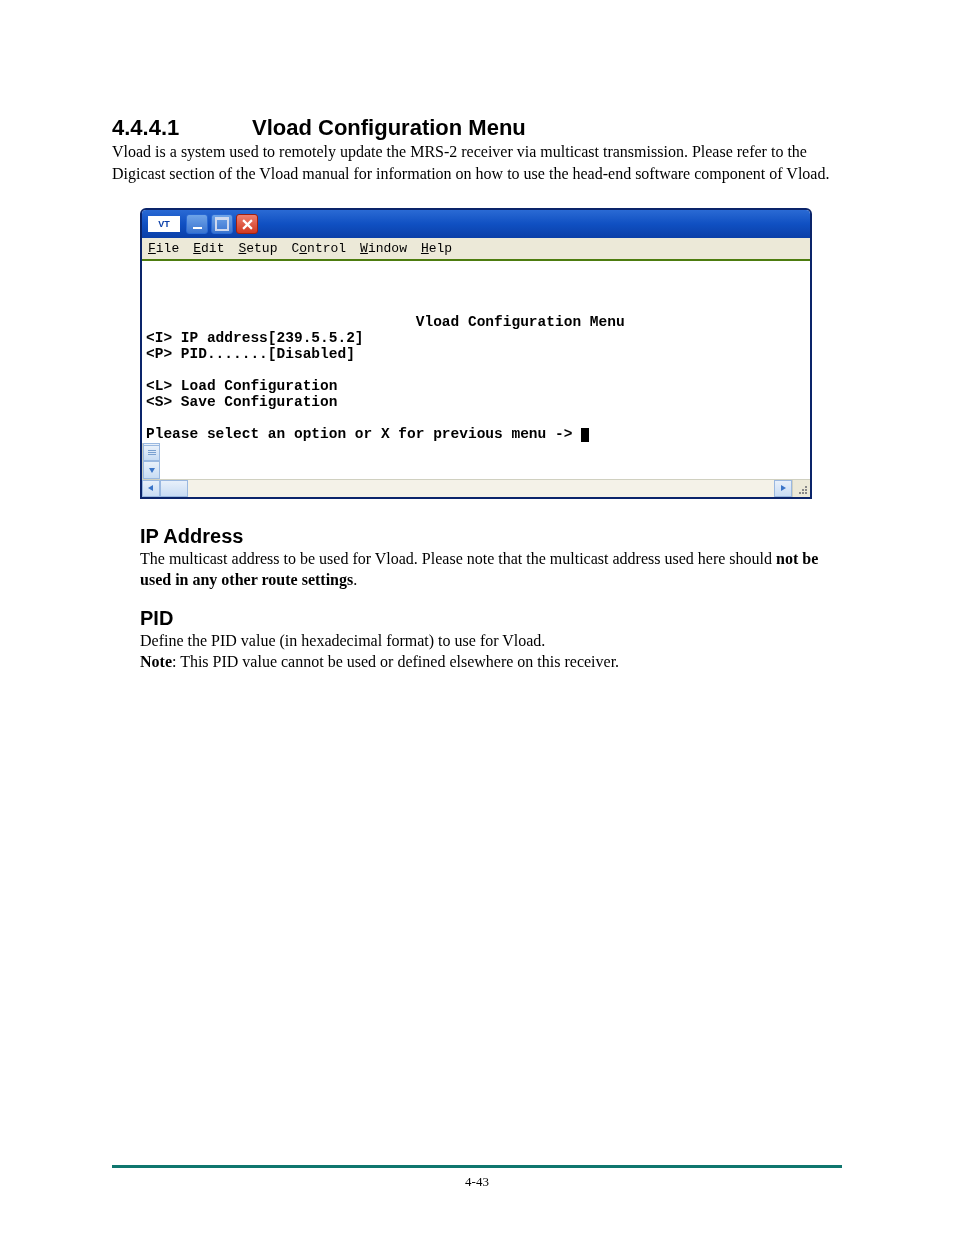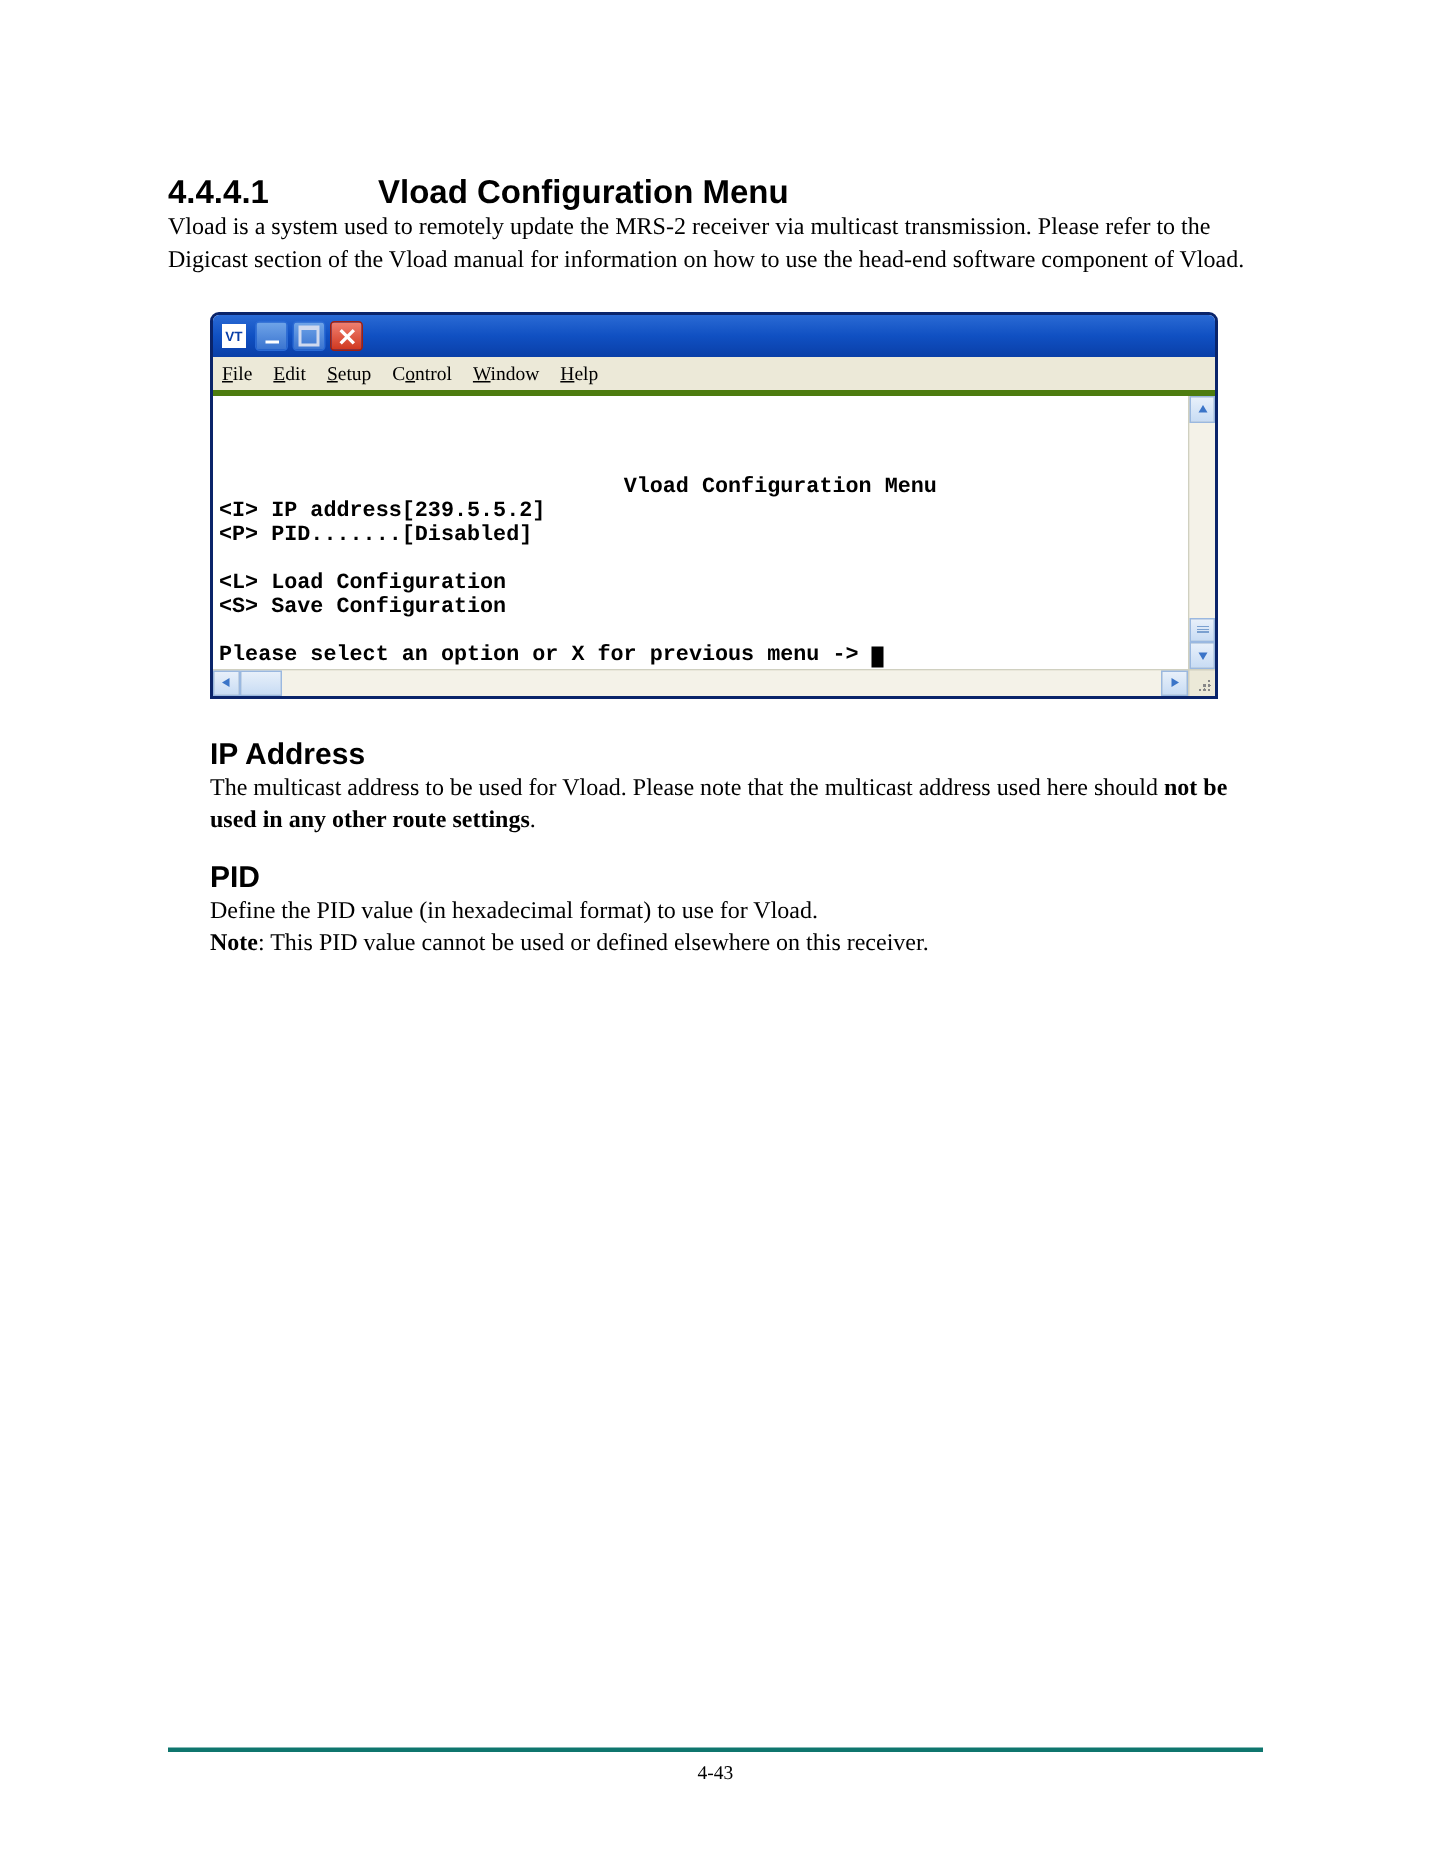--- a/index.html
+++ b/index.html
@@ -53,21 +53,21 @@
       color: #fff;
       display: flex;
       align-items: center;
       padding: 3px 4px 3px 6px;
       height: 28px;
       font-family: "Trebuchet MS", Arial, sans-serif;
       font-weight: bold;
       font-size: 15px;
     }
     .tt-icon {
-      width: 16px; height: 16px;
+      width: 32px; height: 16px;
       background: #fff;
       margin-right: 6px;
       display: flex; align-items:center; justify-content:center;
       font-size: 9px; color:#0a3fa8;
     }
     .tt-title-text { flex: 1; text-shadow: 1px 1px 1px rgba(0,0,0,.3); }
     .tt-buttons { display:flex; gap:3px; }
     .tt-btn {
       width: 22px; height: 20px;
       border: 1px solid #2a6ad4;
@@ -78,32 +78,33 @@
       font-weight: bold;
       color: #fff;
     }
     .tt-btn.min::after { content:""; width:9px; height:2px; background:#fff; position:relative; top:4px;}
     .tt-btn.max { color:#cfd9ee; }
     .tt-btn.max::after { content:""; width:10px; height:9px; border:2px solid #cfd9ee; border-top-width:3px; }
     .tt-btn.close { background: linear-gradient(to bottom,#f08070 0%,#d03820 100%); border-color:#a02010;}
     .tt-btn.close svg { width:11px; height:11px; }
     .tt-menubar {
       background: #ece9d8;
-      font-family: Liberation Serif, serif;
+      font-family: Liberation Mono, monospace;
       font-size: 13px;
       padding: 3px 6px;
       display:flex;
       gap: 14px;
-      border-bottom: 4px solid #4d7c0f;
+      border-bottom: 2px solid #4d7c0f;
     }
     .tt-menu-item { }
     .mnemonic { text-decoration: underline; }
     .tt-body-wrap {
       display:flex;
       background:#fff;
+      flex-direction:column;
     }
     .tt-body {
       flex:1;
       font-family: "Courier New", monospace;
       font-weight: bold;
       font-size: 14.5px;
       line-height: 1.1;
       white-space: pre;
       padding: 6px 4px 0 4px;
       color:#000;

